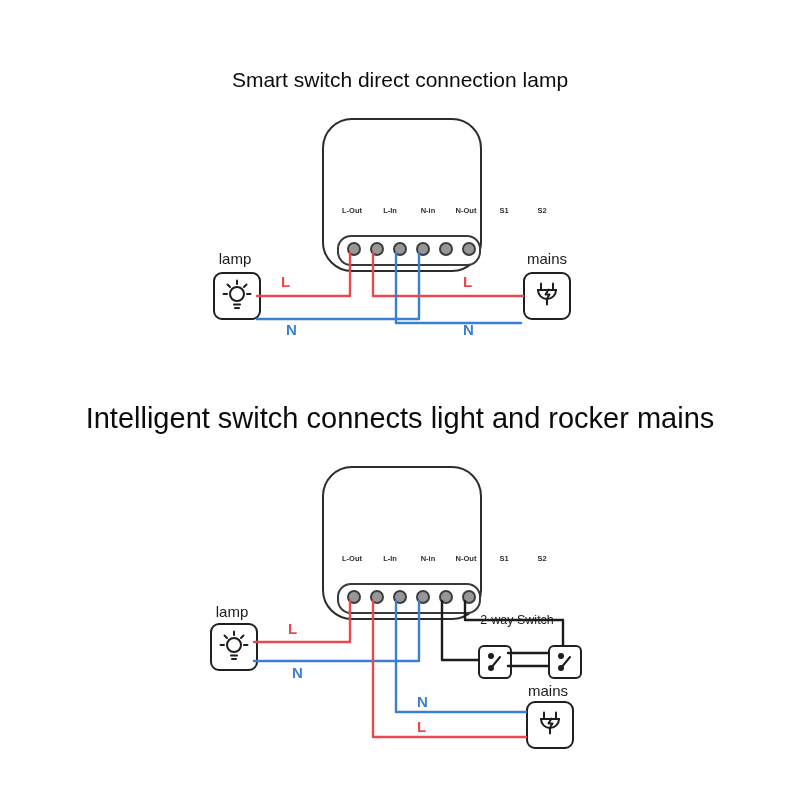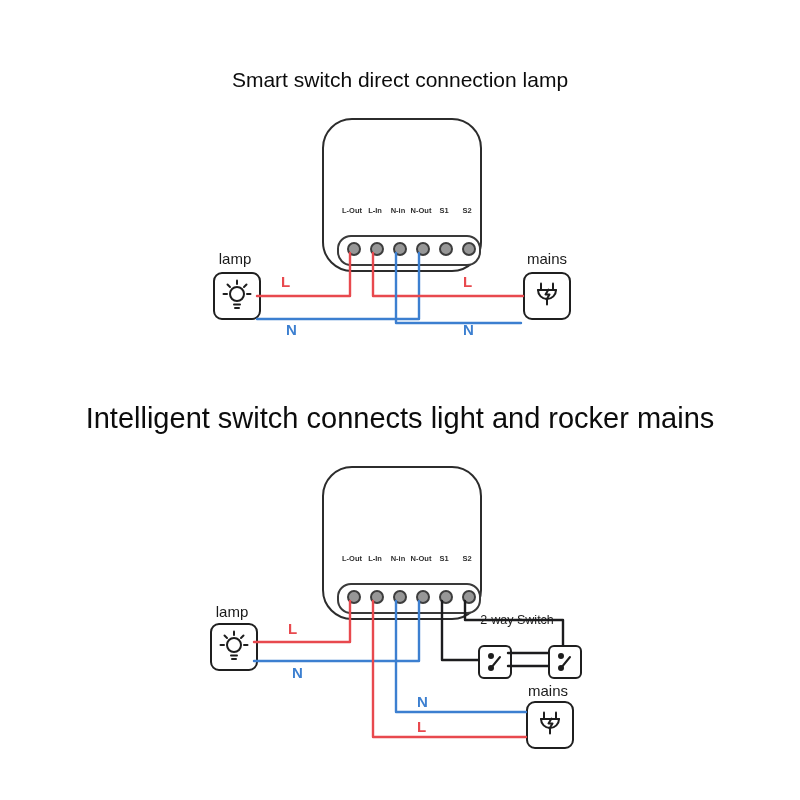--- a/index.html
+++ b/index.html
@@ -7,21 +7,21 @@
   .canvas{position:relative;width:800px;height:800px;background:#fff;overflow:hidden;}
 
   .title{position:absolute;left:0;width:100%;text-align:center;color:#0c0c0c;font-weight:400;}
   #title-top{top:68px;font-size:21px;}
   #title-bottom{top:402px;font-size:29px;}
 
   .device{position:absolute;width:156px;height:150px;border:2.5px solid #2c2c2c;border-radius:30px;background:#fff;}
   #device-top{left:322px;top:118px;}
   #device-bottom{left:322px;top:466px;}
 
-  .term-labels{position:absolute;left:16.5px;top:86px;display:flex;}
+  .term-labels{position:absolute;left:16.5px;top:86px;display:flex;gap:15px;}
   .term-labels span{width:23px;text-align:center;font-size:7.5px;font-weight:700;color:#2e2e2e;white-space:nowrap;}
 
   .term-strip{position:absolute;left:13px;top:115px;width:140px;height:27px;border:2px solid #3a3a3a;border-radius:14px;background:#fff;}
   .term-strip i{position:absolute;top:4.5px;width:14px;height:14px;border-radius:50%;background:#979797;border:2.5px solid #3d3d3d;box-sizing:border-box;}
   .term-strip i:nth-child(1){left:8px}
   .term-strip i:nth-child(2){left:31px}
   .term-strip i:nth-child(3){left:54px}
   .term-strip i:nth-child(4){left:77px}
   .term-strip i:nth-child(5){left:100px}
   .term-strip i:nth-child(6){left:123px}

